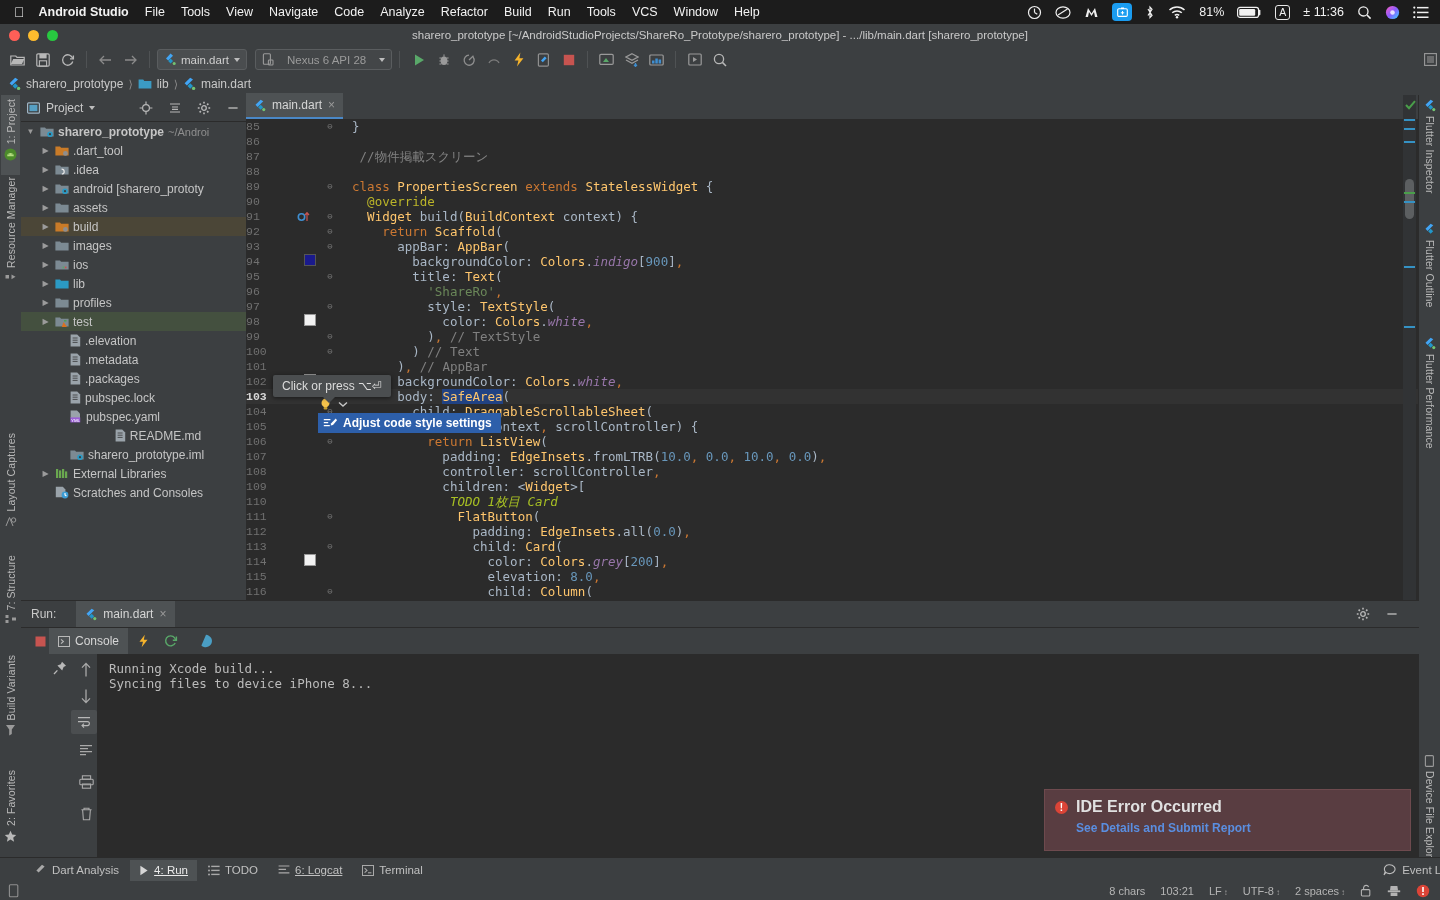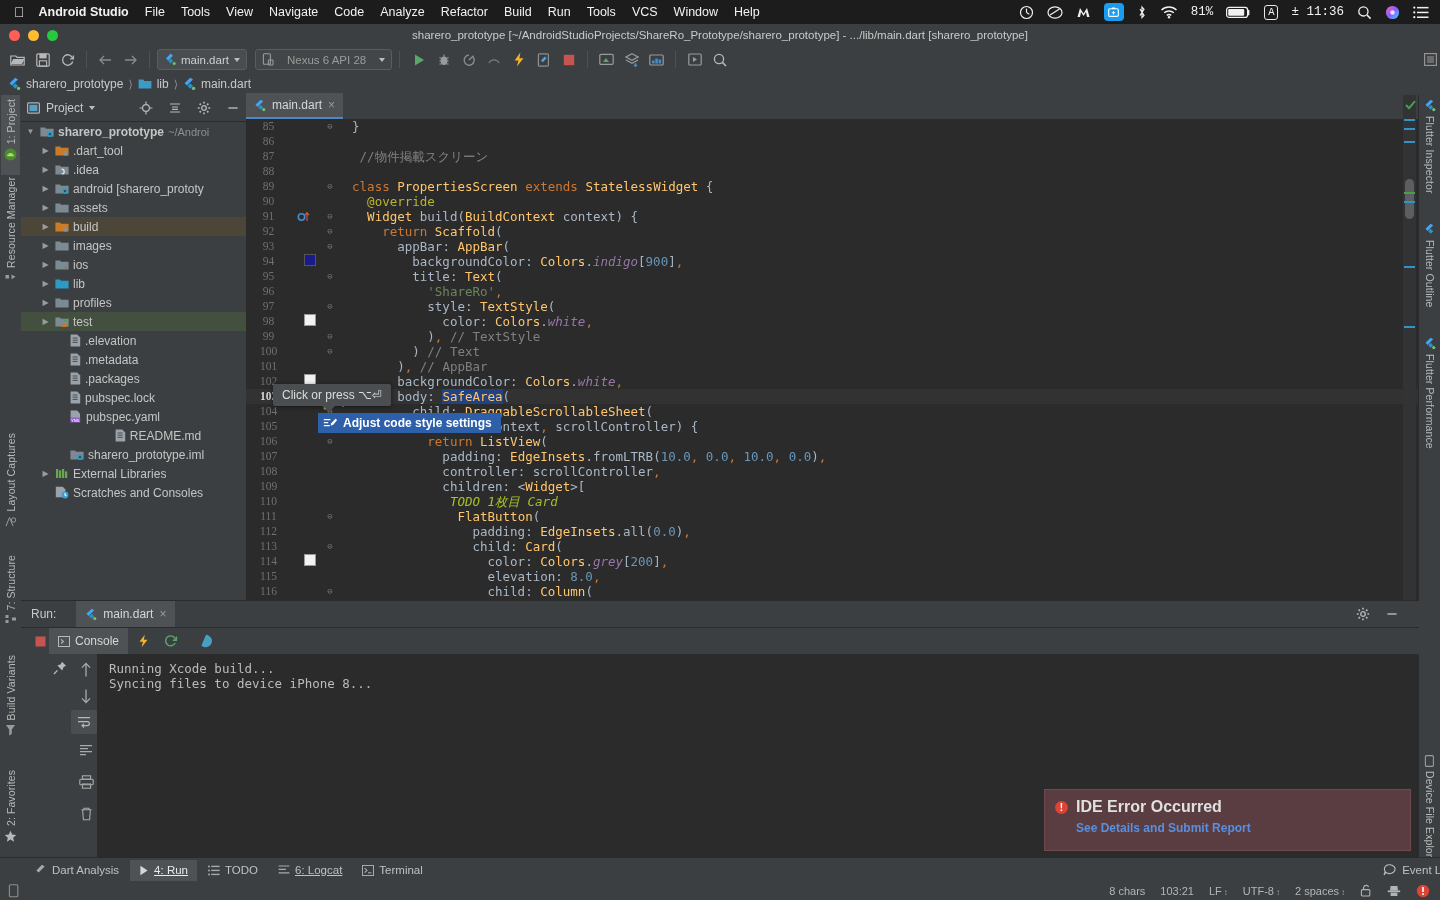--- a/index.html
+++ b/index.html
@@ -11,21 +11,21 @@
     -webkit-font-smoothing:antialiased;
   }
   .root{position:relative;width:1440px;height:900px;}
 
   
   .macbar{position:absolute;left:0;top:0;width:1440px;height:24px;background:#1c1c1c;
           display:flex;align-items:center;color:#f2f2f2;font-size:12.5px;}
   .macbar .apple{margin:0 14px 0 14px;font-size:14px;line-height:1;}
   .macbar .app-name{font-weight:bold;margin-right:16px;}
   .macbar .mitem{margin-right:16px;white-space:nowrap;}
-  .macbar .right{margin-left:auto;display:flex;align-items:center;gap:13px;padding-right:11px;font-family:Liberation Mono, monospace;}
+  .macbar .right{margin-left:auto;display:flex;align-items:center;gap:13px;padding-right:11px;}
   .macbar .right .ic{display:inline-flex;align-items:center;justify-content:center;}
   .mac-blue{background:#1a9cf0;border-radius:4px;width:20px;height:18px;display:inline-flex;
             align-items:center;justify-content:center;}
   .boxA{border:1.2px solid #e8e8e8;border-radius:3px;padding:0 3px;font-size:10.5px;line-height:13px;}
 
   
   .titlebar{position:absolute;left:0;top:24px;width:1440px;height:22px;background:#3c3f41;
             display:flex;align-items:center;}
   .traffic{display:flex;gap:8px;padding-left:9px;}
   .dot{width:11px;height:11px;border-radius:50%;}
@@ -74,22 +74,22 @@
   
   .editorwrap{position:absolute;left:246px;top:95px;width:1173px;height:505px;background:#2b2b2b;}
   .tabbar{height:24px;background:#3c3f41;display:flex;align-items:flex-end;}
   .etab{height:24px;background:#4e5254;display:flex;align-items:center;gap:6px;padding:0 8px;
         border-bottom:2px solid #4a88c7;font-size:12px;color:#d6d6d6;}
   .etab .x{color:#9a9a9a;font-size:12px;}
   .editor{position:absolute;top:24px;left:0;right:0;bottom:0;background:#2b2b2b;overflow:hidden;}
   .code{position:absolute;top:0;left:0;right:0;bottom:0;
         font-family:"DejaVu Sans Mono","Liberation Mono",monospace;font-size:12.5px;line-height:15px;}
   .cl{height:15px;white-space:pre;display:flex;align-items:center;}
-  .gutter{width:45px;text-align:center;padding-right:6px;color:#707070;font-size:11.5px;flex:none;
-          font-family:Liberation Serif, serif;}
+  .gutter{width:45px;text-align:left;padding-right:6px;color:#707070;font-size:11.5px;flex:none;
+          font-family:Liberation Mono, monospace;}
   .gutter.cur{color:#d6d6d6;font-weight:bold;}
   .gmark{width:26px;flex:none;position:relative;color:#888;font-size:10px;text-align:center;}
   .ctext{flex:1;}
   .fold{color:#888888;}
   
   .kw{color:#cc7832;} .str{color:#6a8759;} .num{color:#6897bb;}
   .cmt{color:#808080;} .anno{color:#bbb529;} .fn{color:#ffc66d;} .id{color:#a9b7c6;}
   .fld{color:#9876aa;font-style:italic;} .todo{color:#a8c023;font-style:italic;} .sel{background:#214283;}
 
   
@@ -791,21 +791,21 @@
             <ellipse cx="7.5" cy="6" rx="4" ry="4.4" fill="#f5c34b"></ellipse>
             <rect x="5.6" y="10" width="3.8" height="2.6" rx="1" fill="#c9a02f"></rect>
           </svg>
       </div>
       <div class="bulb" style="left:92px;top:281px;width:10px;height:8px;">
         <svg width="10" height="8" viewBox="0 0 10 8">
             <path d="M1 2.5 L5 6 L9 2.5" fill="none" stroke="#c6c6c6" stroke-width="1.4"></path>
           </svg>
       </div>
 
-      <div class="tooltip" style="left:27px;top:265px;">
+      <div class="tooltip" style="left:27px;top:256px;">
         <span>Click or press ⌥⏎</span>
         <span class="tail"></span>
       </div>
 
       <div class="intention" style="left:72px;top:294px;">
         <span>
           <svg width="14" height="12" viewBox="0 0 14 12">
               <path d="M0.8 8.6 h6 M0.8 5.6 h4.4 M0.8 2.6 h6.6" stroke="#fff" stroke-width="1.2"></path>
               <path d="M12.8 1.4 L8.2 6.2 L7.6 8.6 L10 8 L14 3.2 Z" fill="#fff"></path>
             </svg>

